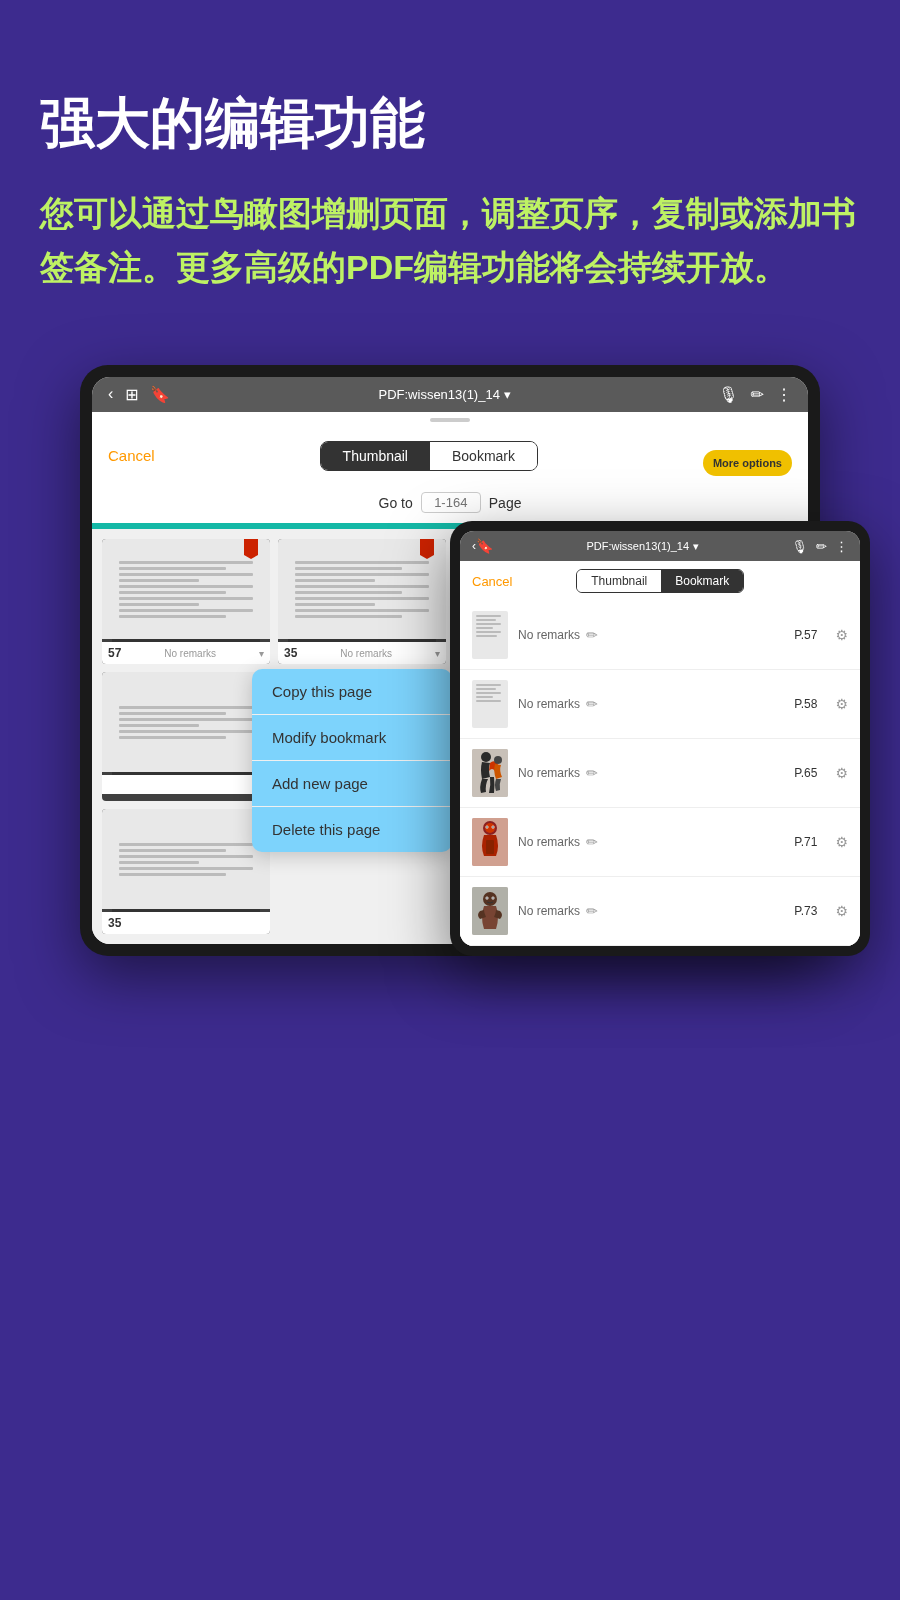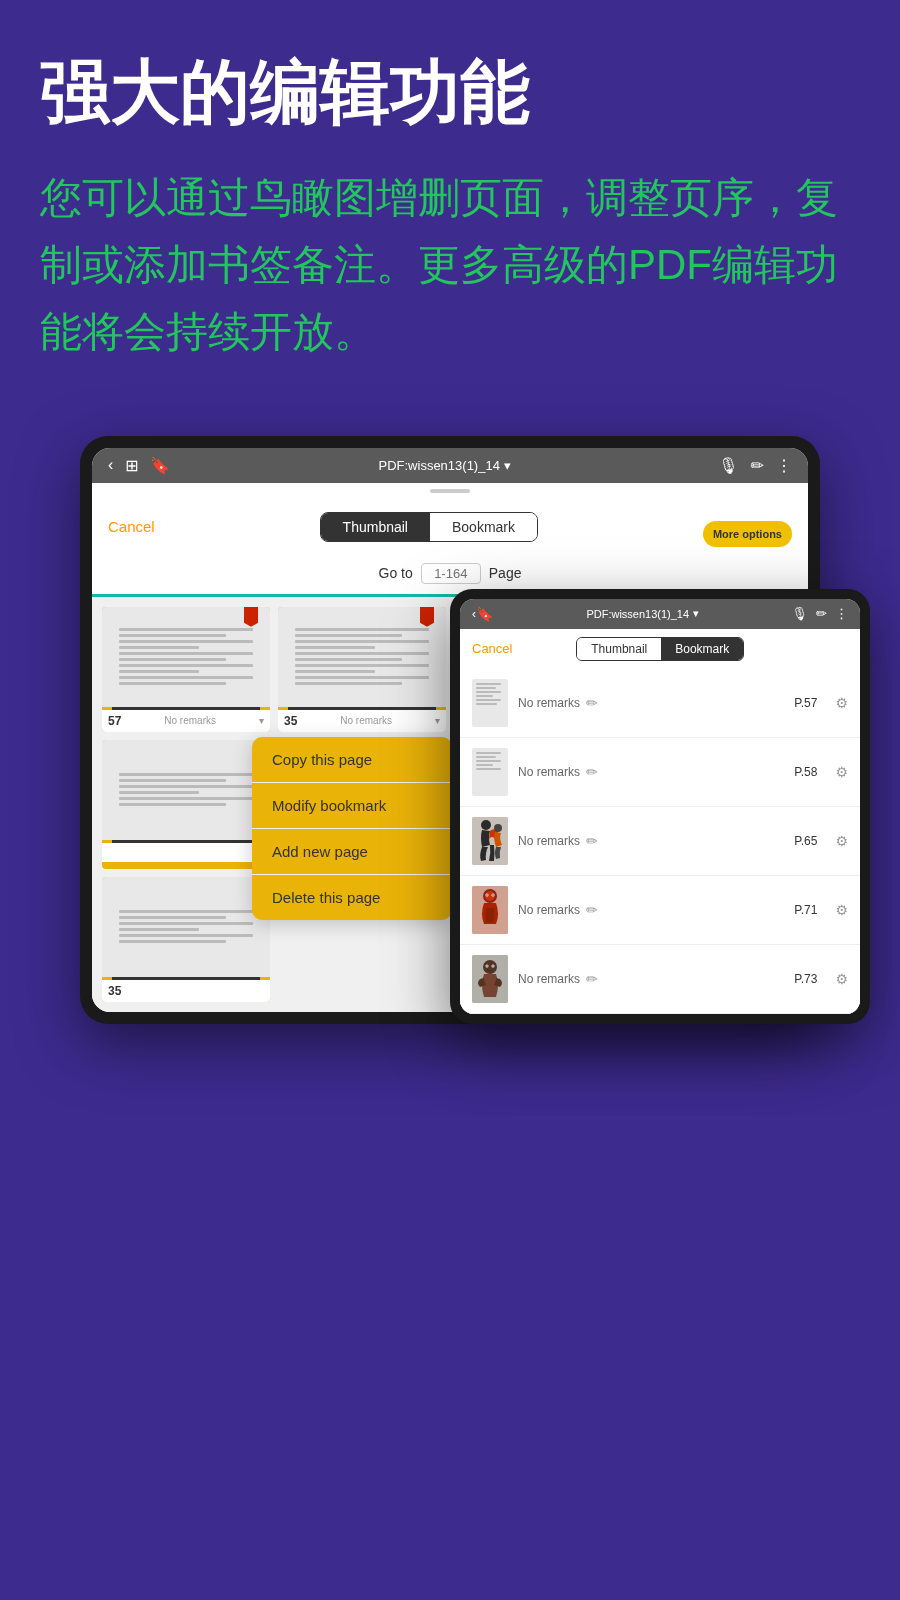--- a/index.html
+++ b/index.html
@@ -10,32 +10,34 @@
       font-family: -apple-system, 'PingFang SC', 'Microsoft YaHei', sans-serif;
       color: #fff;
       overflow-x: hidden;
     }
 
     .header-section {
       padding: 50px 40px 20px 40px;
     }
 
     .main-title {
-      font-size: 70px;
+      font-size: 55px;
       font-weight: 900;
       color: #fff;
       line-height: 1.2;
       margin-bottom: 30px;
+      margin-top: 40px;
     }
 
     .description {
-      font-size: 42px;
+      font-size: 34px;
       line-height: 1.6;
-      color: #22c55e;
+      color: #bef264;
       margin-bottom: 50px;
+      font-weight: bold;
     }
 
     
     .device-area {
       position: relative;
       width: 100%;
       padding: 0 30px;
       padding-bottom: 40px;
     }
 
@@ -158,21 +160,21 @@
     
     .goto-bar {
       background: #fff;
       padding: 6px 0 10px 0;
       display: flex;
       align-items: center;
       justify-content: center;
       gap: 8px;
       font-size: 14px;
       color: #333;
-      border-bottom: 3px solid #14b8a6;
+      border-bottom: 6px solid #14b8a6;
     }
 
     .goto-input {
       border: 1px solid #ccc;
       border-radius: 4px;
       padding: 2px 8px;
       width: 60px;
       text-align: center;
       font-size: 13px;
       color: #999;
@@ -182,21 +184,21 @@
     .thumbnail-grid {
       background: #f0f0f0;
       padding: 10px;
       display: grid;
       grid-template-columns: repeat(4, 1fr);
       gap: 8px;
       position: relative;
     }
 
     .thumb-item {
-      background: #eab308;
+      background: #404040;
       border-radius: 4px;
       overflow: hidden;
       position: relative;
     }
 
     .thumb-img {
       width: 100%;
       height: 100px;
       background: #e8e8e8;
       position: relative;
@@ -257,21 +259,21 @@
     .chevron-icon {
       font-size: 10px;
       color: #999;
     }
 
     
     .context-menu {
       position: absolute;
       top: 140px;
       left: 160px;
-      background: #eab308;
+      background: #7dd3fc;
       border-radius: 10px;
       box-shadow: 0 4px 20px rgba(0,0,0,0.2);
       z-index: 10;
       overflow: hidden;
       min-width: 200px;
     }
 
     .context-menu-item {
       padding: 14px 20px;
       font-size: 15px;

